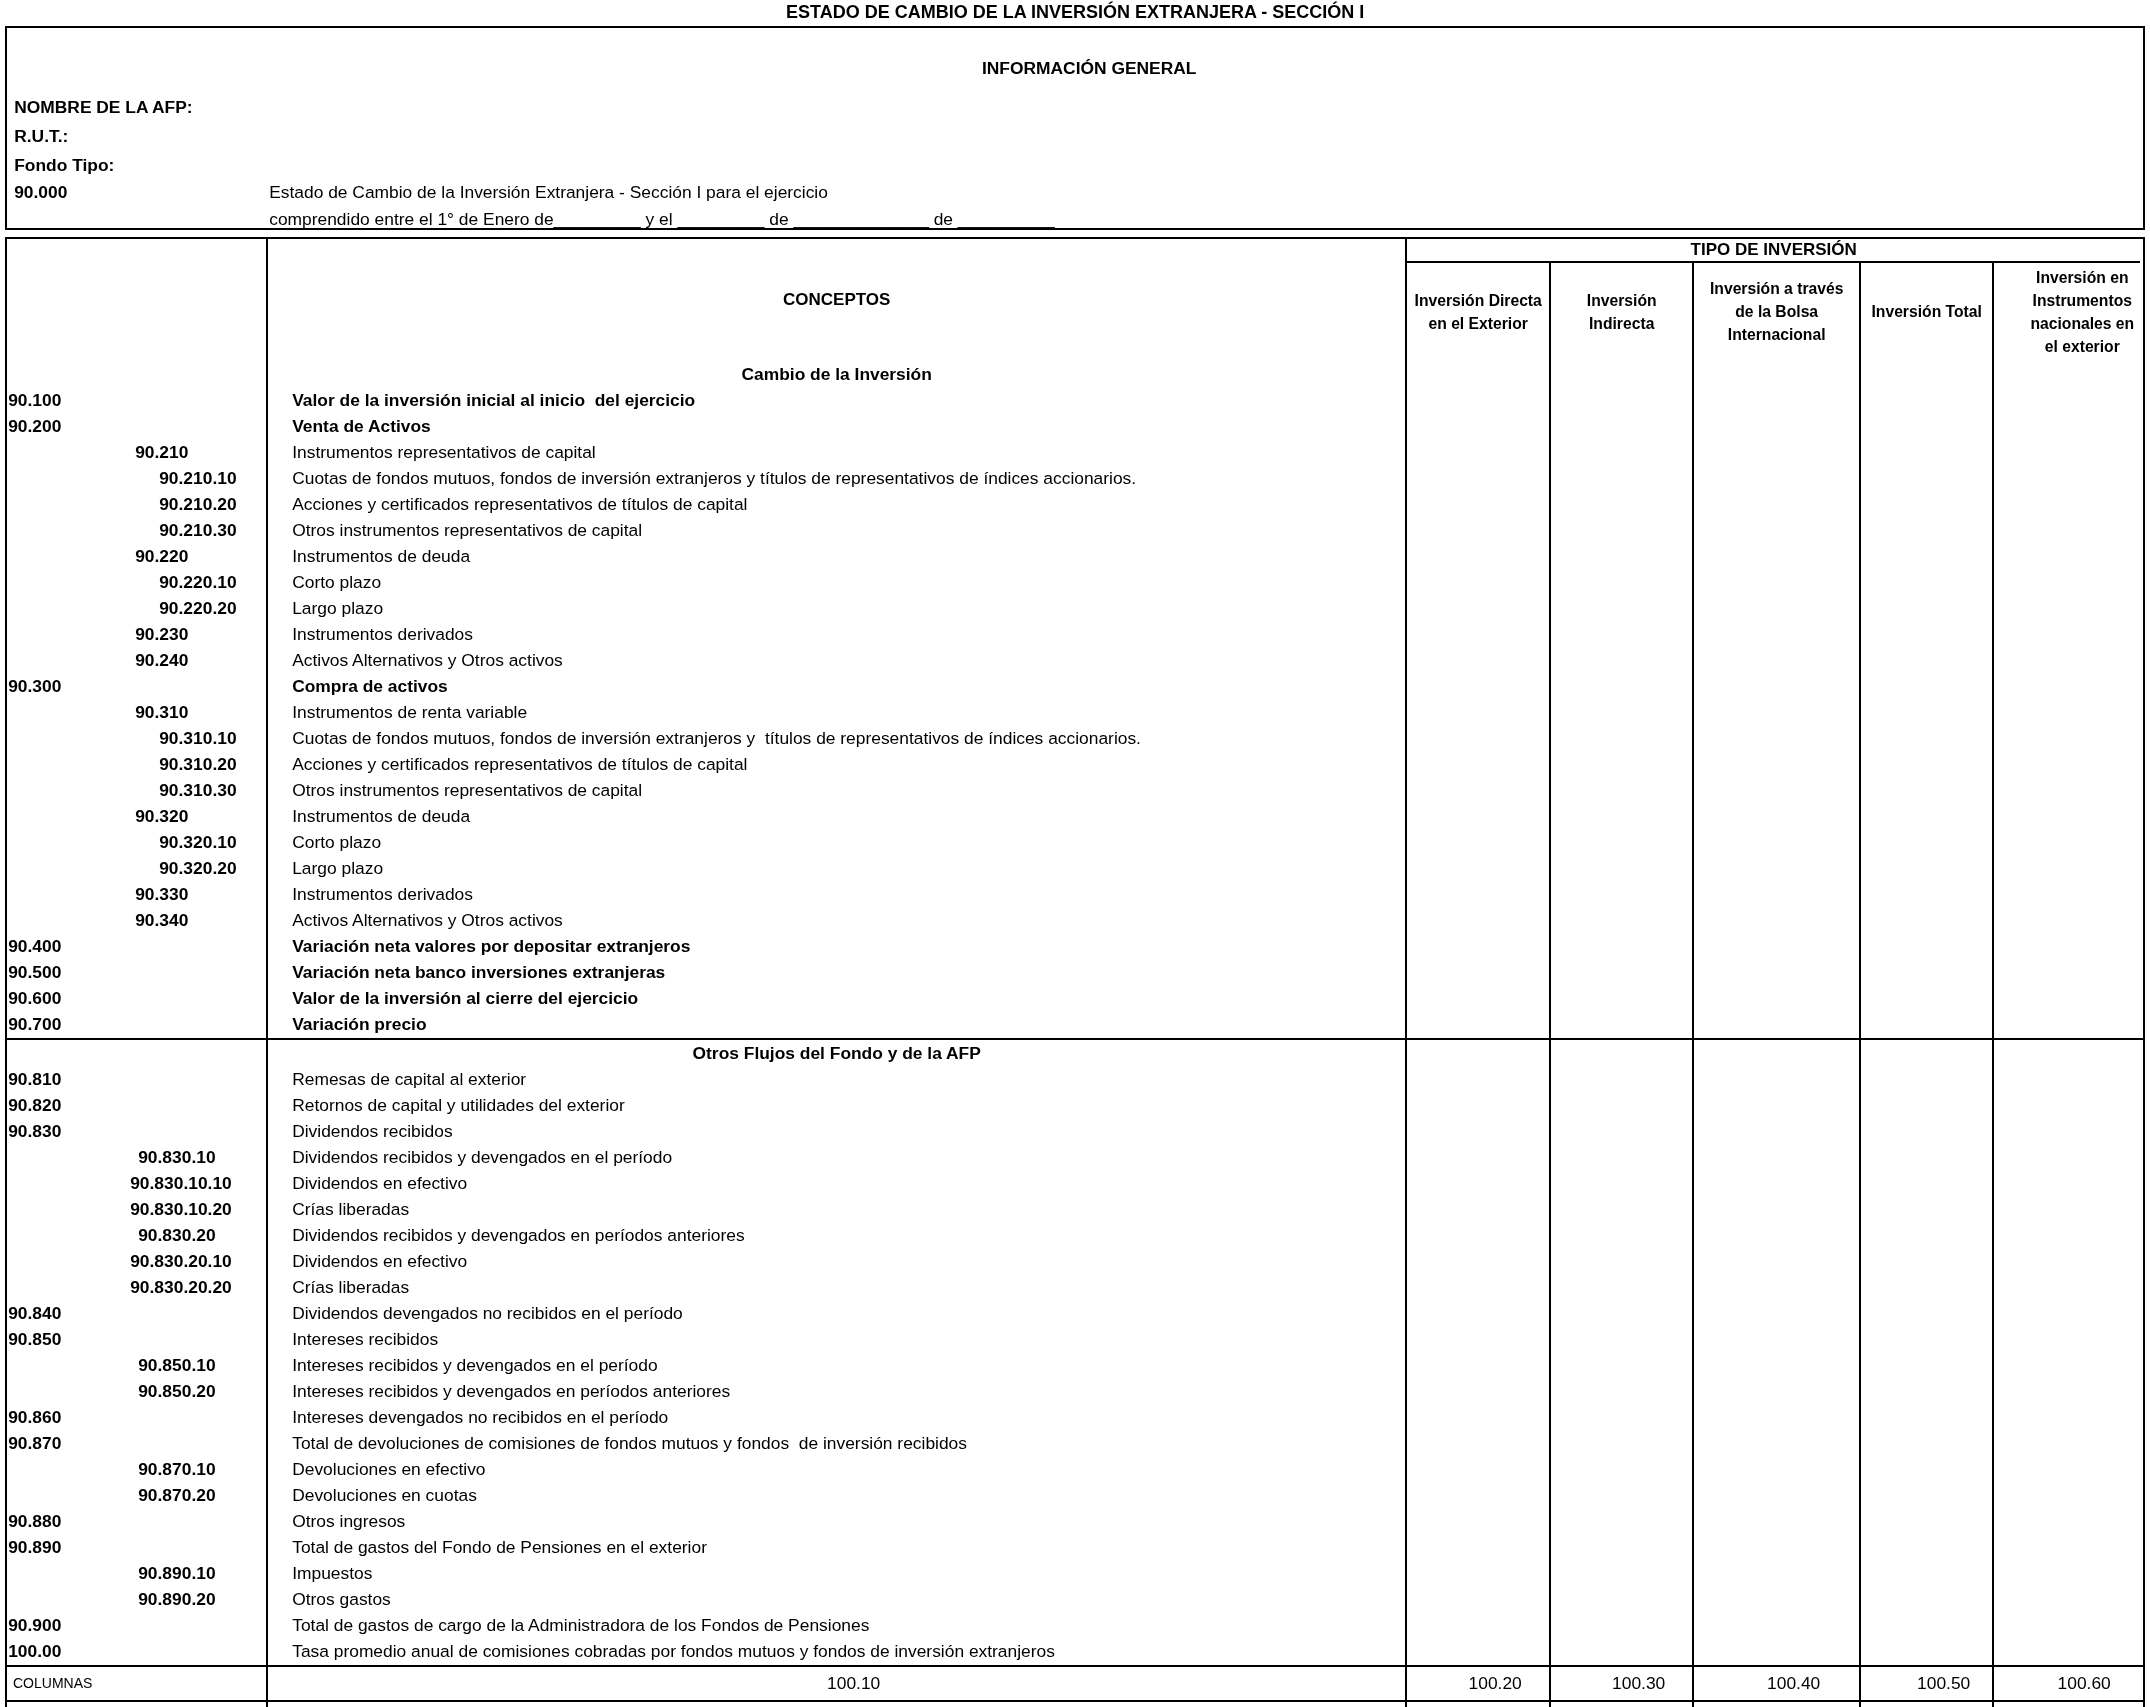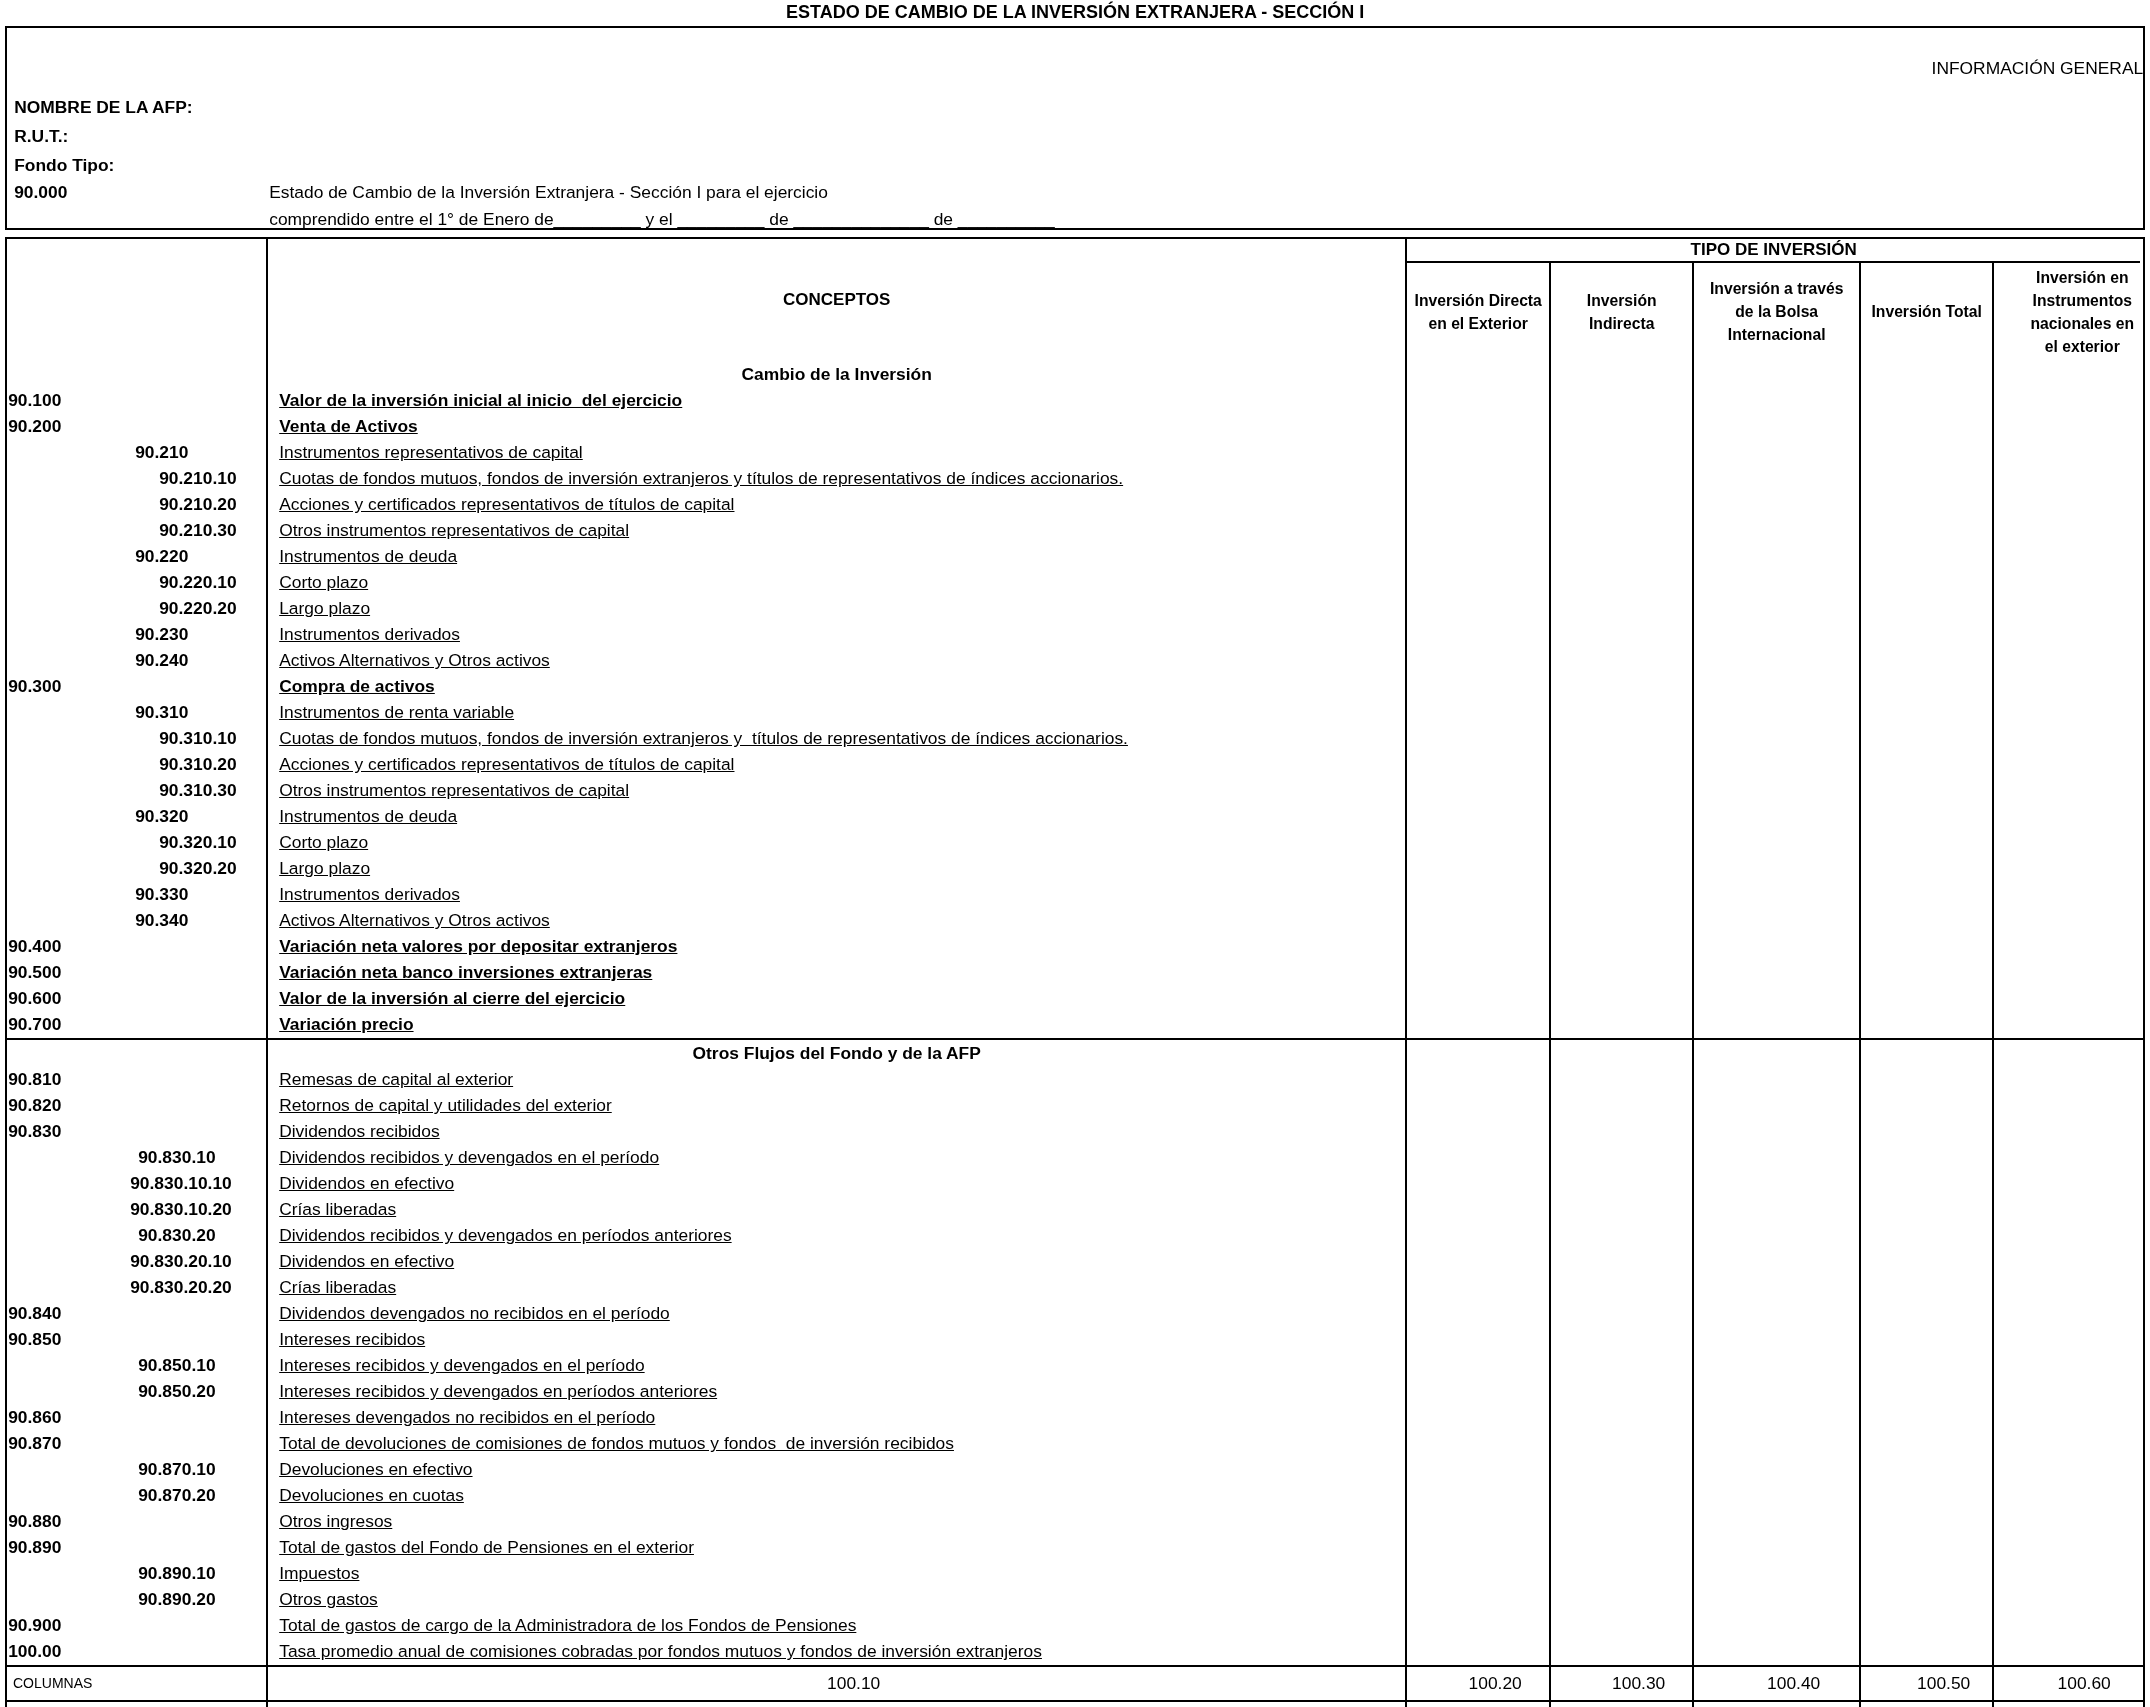--- a/index.html
+++ b/index.html
@@ -14,22 +14,22 @@
   .title{
     height:25.5px;line-height:25.5px;text-align:center;
     font-size:18px;font-weight:bold;letter-spacing:0;
   }
   
   .infobox{
     position:relative;border:2.9px solid #000;height:204px;box-sizing:border-box;
     font-size:17.4px;
   }
   .info-heading{
-    position:absolute;top:30px;left:0;right:0;text-align:right;
-    font-weight:normal;font-size:17.4px;padding-left:28px;
+    position:absolute;top:30px;left:0;right:0;text-align:center;
+    font-weight:bold;font-size:17.4px;padding-left:28px;
   }
   .info-field{position:absolute;left:7px;font-weight:bold;white-space:pre;}
   .f0{top:69px;} .f1{top:98px;} .f2{top:127px;}
   .info-code{position:absolute;left:7px;top:154px;font-weight:bold;}
   .info-desc1{position:absolute;left:262px;top:154px;white-space:pre;}
   .info-desc2{position:absolute;left:262px;top:181px;white-space:pre;}
   
   .gap{height:7px;}
   .ftable{
     border-left:2.9px solid #000;border-right:2.9px solid #000;border-top:2.9px solid #000;
@@ -59,21 +59,21 @@
   .h-col{
     box-sizing:border-box;border-right:2.3px solid #000;
     display:flex;align-items:center;justify-content:center;text-align:center;
     font-weight:bold;font-size:15.7px;line-height:23px;padding:2.3px 5.8px;
   }
   .h-col:last-child{border-right:none;padding-left:36px;}
   
   .brow{height:26px;}
   .srow{height:27px;}
   .c-code{display:flex;align-items:center;font-weight:bold;font-size:17.4px;white-space:pre;}
-  .c-concept{display:flex;align-items:center;font-size:17.4px;padding-left:11px;white-space:pre;text-decoration:underline;}
+  .c-concept{display:flex;align-items:center;font-size:17.4px;padding-left:24px;white-space:pre;}
   .c-concept.bold{font-weight:bold;}
   .c-sechead{display:flex;align-items:center;justify-content:center;
     font-weight:bold;font-size:17.4px;}
   .divider-top{border-top:2.9px solid #000;}
   .lvl0{padding-left:1px;} .lvl1{padding-left:128px;} .lvl2{padding-left:152px;}
   .lvl3{padding-left:131px;} .lvl4{padding-left:123px;}
   
   .columnas{height:33px;border-top:2.9px solid #000;border-bottom:2.9px solid #000;box-sizing:content-box;}
   .c-collabel{display:flex;align-items:center;font-size:14px;padding-left:5.8px;}
   .c-colcode{display:flex;align-items:center;justify-content:center;font-size:17.4px;padding-left:34px;}

